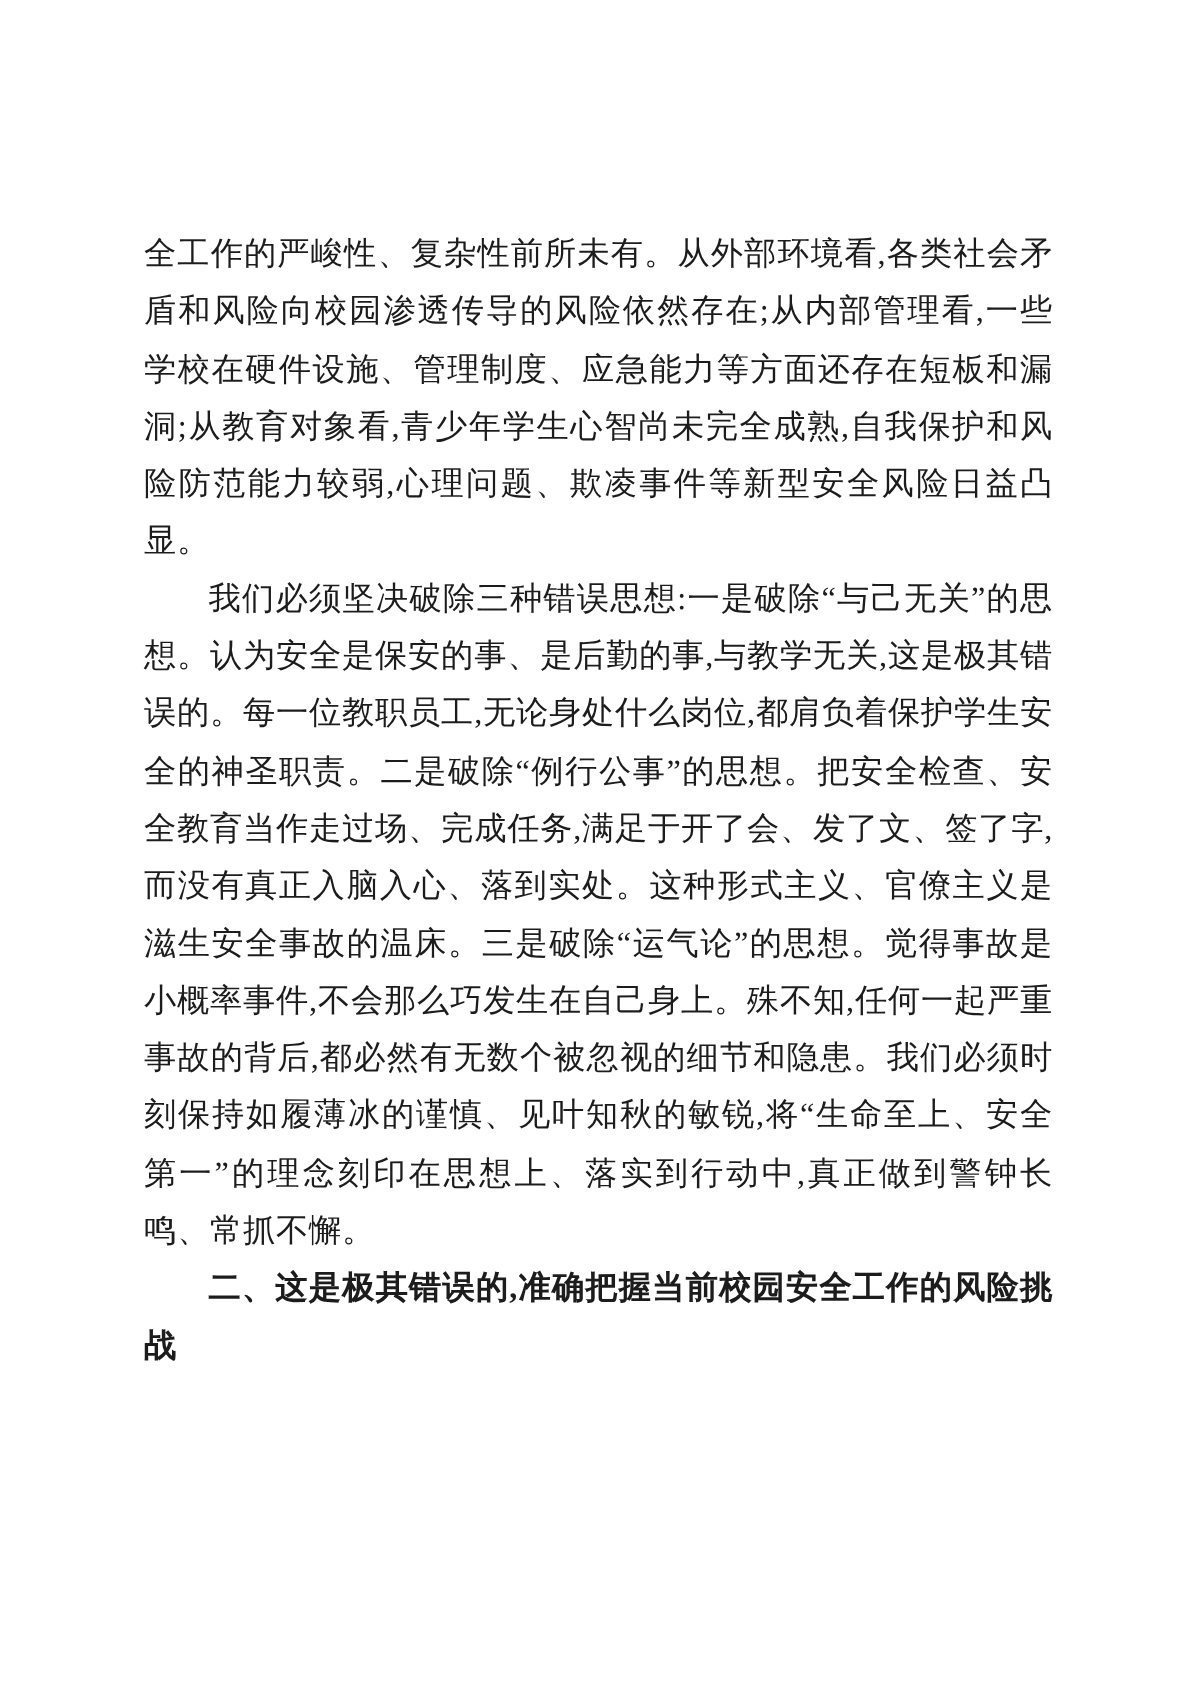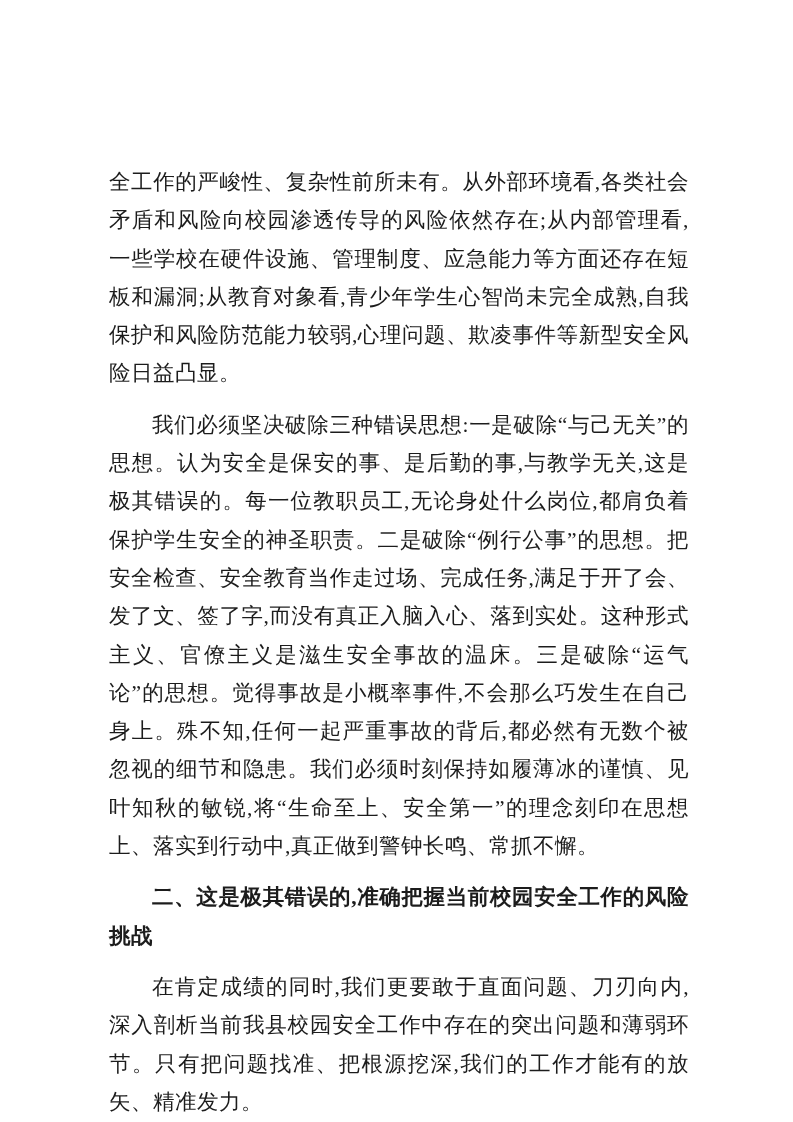--- a/index.html
+++ b/index.html
@@ -23,34 +23,33 @@
     width: 606px;
     color: #1c1c1c;
     font-family: "Liberation Serif", "DejaVu Serif", serif;
     font-size: 21.5px;
     line-height: 38.3px;
     text-align: justify;
     text-justify: inter-character;
     letter-spacing: 0.5px;
   }
   .doc-content p {
-    margin: 13px;
+    margin: 0;
     padding: 0;
   }
   .para-indent {
     text-indent: 2em;
   }
   .para-heading {
     font-weight: 700;
     text-indent: 2em;
   }
 </style>
 </head>
 <body>
 
 <div class="page">
   <div class="doc-content">
     <p class="para-body">全工作的严峻性、复杂性前所未有。从外部环境看,各类社会矛盾和风险向校园渗透传导的风险依然存在;从内部管理看,一些学校在硬件设施、管理制度、应急能力等方面还存在短板和漏洞;从教育对象看,青少年学生心智尚未完全成熟,自我保护和风险防范能力较弱,心理问题、欺凌事件等新型安全风险日益凸显。</p>
     <p class="para-body para-indent">我们必须坚决破除三种错误思想:一是破除“与己无关”的思想。认为安全是保安的事、是后勤的事,与教学无关,这是极其错误的。每一位教职员工,无论身处什么岗位,都肩负着保护学生安全的神圣职责。二是破除“例行公事”的思想。把安全检查、安全教育当作走过场、完成任务,满足于开了会、发了文、签了字,而没有真正入脑入心、落到实处。这种形式主义、官僚主义是滋生安全事故的温床。三是破除“运气论”的思想。觉得事故是小概率事件,不会那么巧发生在自己身上。殊不知,任何一起严重事故的背后,都必然有无数个被忽视的细节和隐患。我们必须时刻保持如履薄冰的谨慎、见叶知秋的敏锐,将“生命至上、安全第一”的理念刻印在思想上、落实到行动中,真正做到警钟长鸣、常抓不懈。</p>
     <p class="para-heading">二、这是极其错误的,准确把握当前校园安全工作的风险挑战</p>
-    <p class="para-body para-indent">在肯定成绩的同时,我们更要敢于直面问题、刀刃向内,深入剖析当前我县校园安全工作中存在的突出问题和薄弱环节。只有把问题找准、把根源挖深,我们的工作才能有的放矢、精准发力。</p>
   </div>
 </div>
 
 </body></html>

